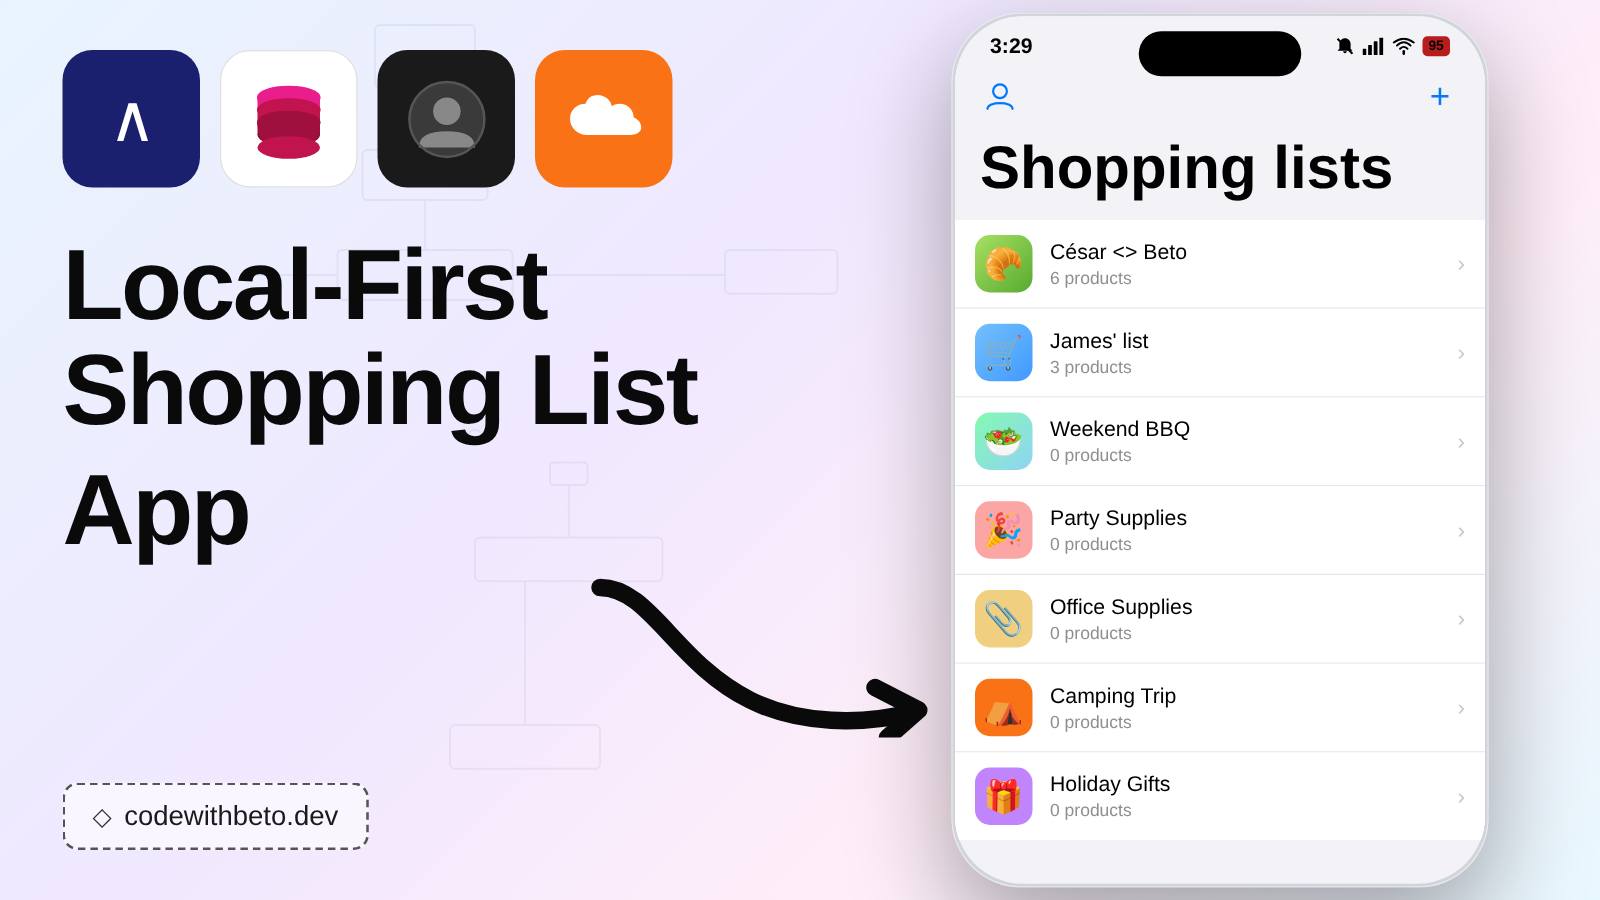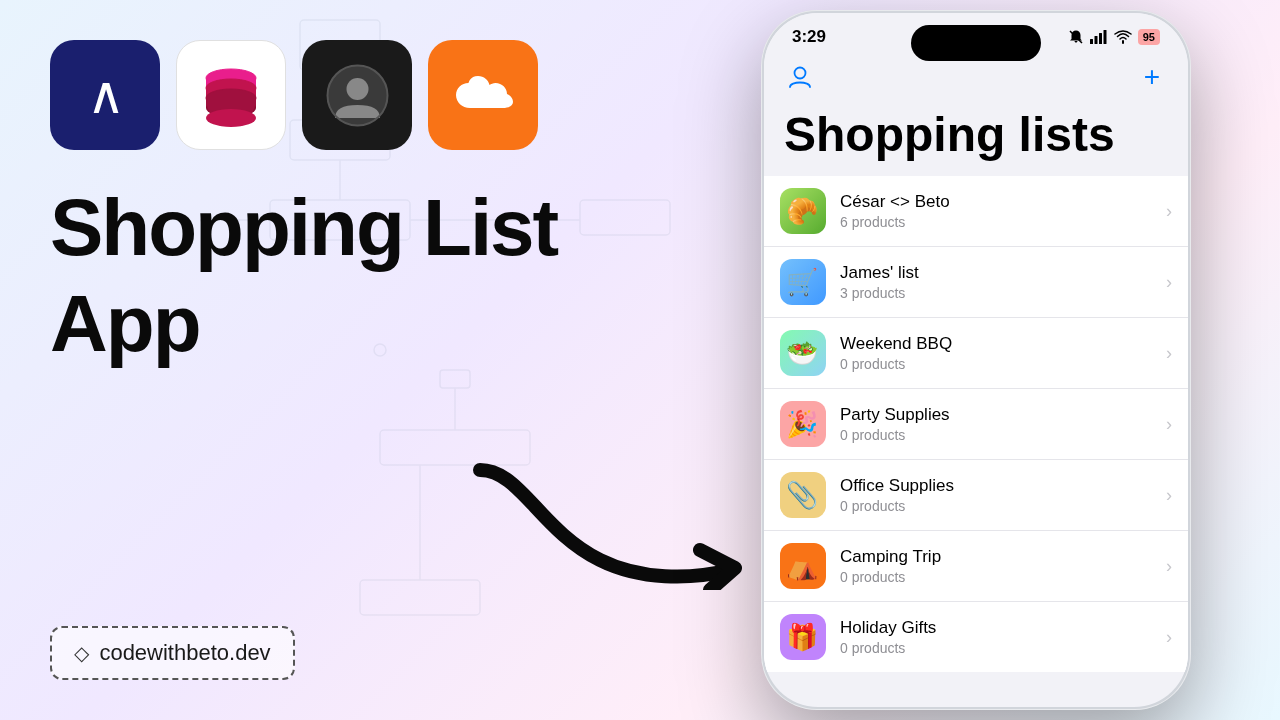--- a/index.html
+++ b/index.html
@@ -184,21 +184,21 @@
       color: #000;
     }
 
     .status-icons {
       display: flex;
       align-items: center;
       gap: 6px;
     }
 
     .battery-badge {
-      background: #fca5a5;
+      background: #b91c1c;
       color: #000;
       font-size: 11px;
       font-weight: 700;
       padding: 2px 5px;
       border-radius: 4px;
     }
 
     
     .dynamic-island {
       position: absolute;
@@ -373,20 +373,21 @@
     </div>
 
     <div class="cloud-icon">
       <svg width="70" height="50" viewBox="0 0 70 50">
         <path d="M55 38 H22 C14 38 8 32 8 25 C8 18 13.5 13 20.5 13 C20.5 13 22 6 30 6 C36 6 40.5 10 41.5 15 C43 14 45 13 47.5 13 C54 13 59 18 59 24 C62 25 65 28 65 32 C65 36 60.5 38 55 38Z" fill="white"></path>
       </svg>
     </div>
   </div>
 
   <div class="main-heading">
+    <span class="line1">Local-First</span>
     <span class="line2">Shopping List</span>
     <span class="line3">App</span>
   </div>
 
   <div class="bottom-badge">
     <span class="diamond-icon">◇</span>
     <span class="bottom-badge-text">codewithbeto.dev</span>
   </div>
 
 </div>

